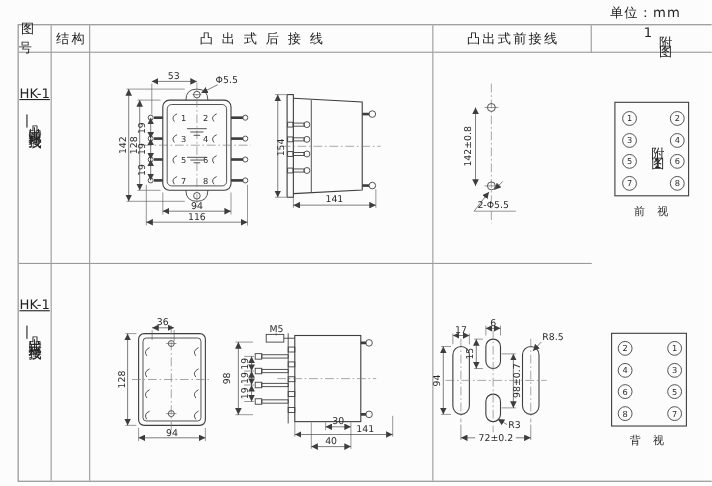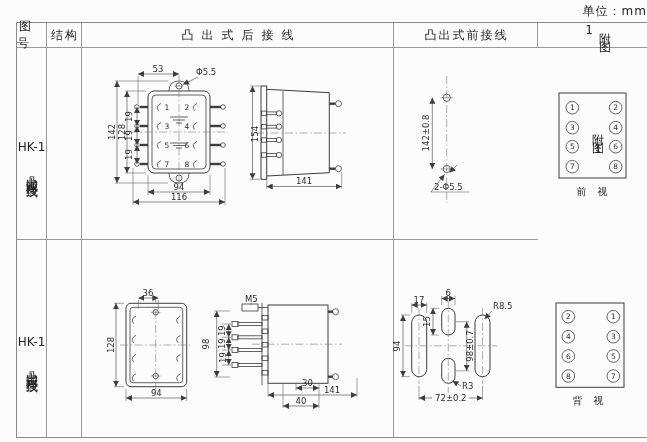--- a/index.html
+++ b/index.html
@@ -1,32 +1,32 @@
 <!DOCTYPE html>
 <html><head>
 <meta charset="utf-8">
 <style>
   html,body{margin:0;padding:0;}
   .page{position:relative;width:647px;height:442px;background:#fcfcfc;
         font-family:"DejaVu Sans","Liberation Sans",sans-serif;color:#222;overflow:hidden;}
-  .unit{position:absolute;top:3px;right:0;font-size:12px;letter-spacing:1px;color:#1d1d1d;}
+  .unit{position:absolute;top:3px;right:28px;font-size:12px;letter-spacing:1px;color:#1d1d1d;}
   .tbl{position:absolute;left:16px;top:22px;width:641px;height:414px;display:grid;
        grid-template-columns:30px 35px 312px 144px 1fr;
        grid-template-rows:25px 192px 1fr;
        border:1px solid #8a8a8a;}
   .cell{border-right:1px solid #9a9a9a;border-bottom:1px solid #9a9a9a;
         display:flex;align-items:center;justify-content:center;}
   .cell.lastcol{border-right:none;}
   .cell.lastrow{border-bottom:none;}
   .hd{font-size:12px;color:#1e1e1e;}
   .sp8{letter-spacing:8px;text-indent:8px;}
   .sp2{letter-spacing:2px;text-indent:2px;}
   .vert{writing-mode:vertical-rl;text-orientation:upright;}
   .figno{font-size:12px;letter-spacing:9px;}
-  .structcell{flex-direction:column;justify-content:center;padding-top:30px;gap:12px;}
+  .structcell{flex-direction:column;justify-content:flex-start;padding-top:30px;gap:12px;text-decoration:underline;}
   .model{font-size:12px;}
   .structtxt{font-size:12px;letter-spacing:2px;}
   .drw{position:absolute;}
   svg{overflow:visible;}
   svg text{font-size:8.5px;fill:#2b2b2b;font-family:"DejaVu Sans","Liberation Sans",sans-serif;}
   svg .tnum{font-size:7.5px;}
   svg .cap{font-size:10px;letter-spacing:4px;}
   .obj{fill:none;stroke:#3d3d3d;stroke-width:1;}
   .obj2{fill:none;stroke:#3d3d3d;stroke-width:0.8;}
   .thk{stroke:#3d3d3d;stroke-width:2.4;}

